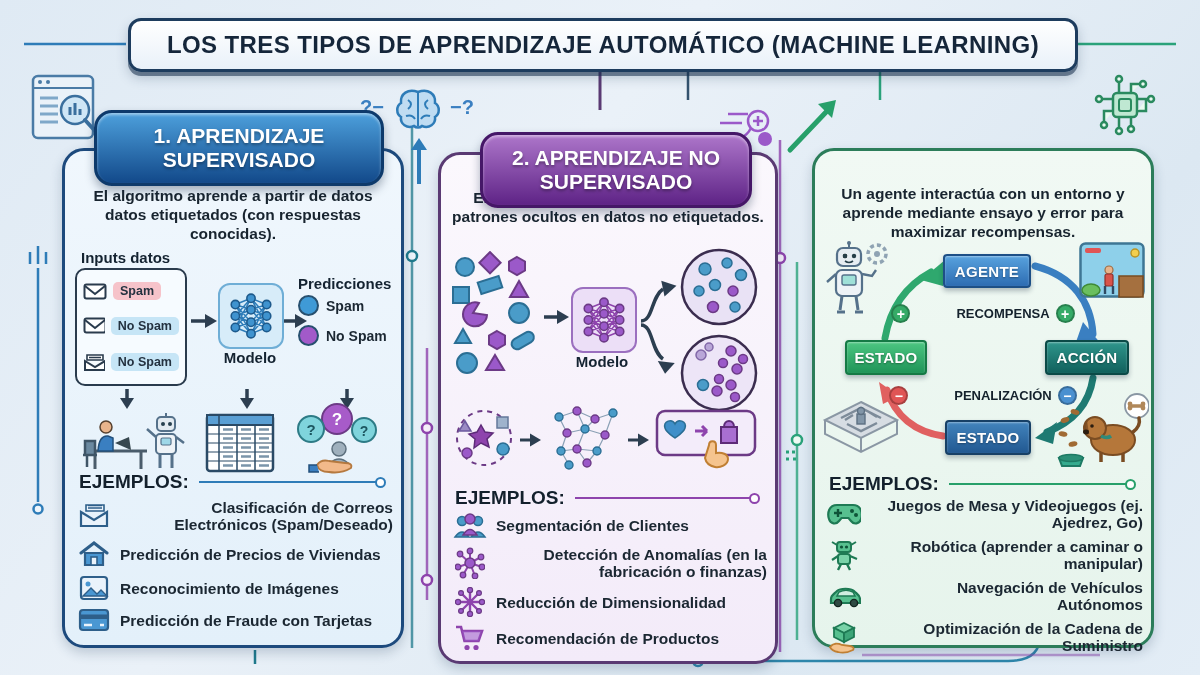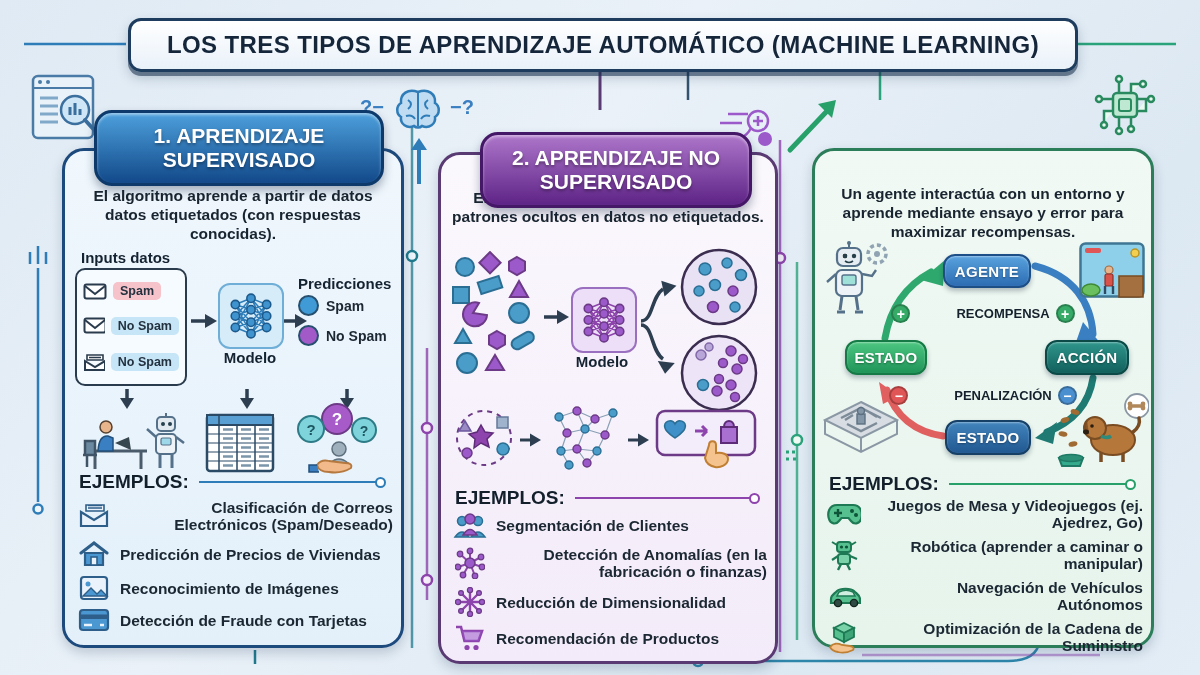--- a/index.html
+++ b/index.html
@@ -53,21 +53,21 @@
   .mb-blue{left:153px;top:132px;width:62px;height:62px;background:#d7ecf9;border:2.5px solid #6faed6;}
   .mb-purple{left:130px;top:132px;width:62px;height:62px;background:#ecdff7;border:2.5px solid #9b6fbf;}
   .pred{position:absolute;left:233px;top:124px;width:100px;}
   .pred-title{font-weight:800;font-size:15px;color:#142331;margin-bottom:3px;}
   .pred-row{display:flex;align-items:center;gap:7px;font-size:14px;font-weight:700;color:#1b2732;margin-bottom:9px;}
   .dot{width:17px;height:17px;border-radius:50%;border:2px solid #27506f;}
   .dot-blue{background:#3f9ad6}.dot-purple{background:#a25ac9}
   
   .rl{position:absolute;left:6px;right:6px;top:95px;height:224px;}
   .rl-box{position:absolute;display:flex;align-items:center;justify-content:center;color:#fff;font-weight:800;
-    font-size:15px;border-radius:12px;letter-spacing:.3px;text-shadow:0 1px 2px rgba(0,0,0,.35);
+    font-size:15px;border-radius:4px;letter-spacing:.3px;text-shadow:0 1px 2px rgba(0,0,0,.35);
     box-shadow:0 3px 5px rgba(20,40,60,.3), inset 0 1px 2px rgba(255,255,255,.4);}
   .rl-agent{left:122px;top:8px;width:84px;height:30px;background:linear-gradient(180deg,#58a2de,#2d6cb2);border:2px solid #1d4f86;}
   .rl-estado-l{left:24px;top:94px;width:78px;height:31px;background:linear-gradient(180deg,#4cc681,#1f9458);border:2px solid #157a45;}
   .rl-accion{left:224px;top:94px;width:80px;height:31px;background:linear-gradient(180deg,#2f968c,#11605c);border:2px solid #0b4a47;}
   .rl-estado-b{left:124px;top:174px;width:82px;height:31px;background:linear-gradient(180deg,#4284bd,#215891;);background:linear-gradient(180deg,#4284bd,#215891);border:2px solid #174066;}
   .rl-entorno{position:absolute;left:0;right:0;top:98px;text-align:center;font-size:20px;font-weight:800;color:#111d27;letter-spacing:.5px;}
   .pm-row{position:absolute;left:0;right:0;display:flex;align-items:center;justify-content:center;gap:6px;
     font-size:13px;font-weight:800;color:#14212c;}
   .pm{width:19px;height:19px;border-radius:50%;display:flex;align-items:center;justify-content:center;
     color:#fff;font-size:14px;font-weight:800;line-height:1;border:2px solid rgba(0,0,0,.25);box-sizing:border-box;}
@@ -327,21 +327,21 @@
         <span class="ex-text">Reconocimiento de Imágenes</span>
       </div>
       <div class="ex-item">
         <span class="ex-icon">
           <svg width="32" height="24">
               <rect x="2" y="2" width="28" height="20" rx="3" fill="#4a97d2" stroke="#2e5f8a" stroke-width="2.2"></rect>
               <rect x="2" y="6.5" width="28" height="4.5" fill="#2e5f8a"></rect>
               <path d="M6 17 h8 M22 17 h4" stroke="#eaf3fb" stroke-width="2.5"></path>
             </svg>
         </span>
-        <span class="ex-text">Detección de Fraude con Tarjetas</span>
+        <span class="ex-text">Predicción de Fraude con Tarjetas</span>
       </div>
     </div>
   </div>
 
   <div class="pill pill2">2. APRENDIZAJE NO SUPERVISADO</div>
   <div class="panel p2">
     <div class="desc" style="top:34px">El algoritmo encuentra estructuras y patrones ocultos en datos no etiquetados.</div>
 
     <svg style="position:absolute;left:8px;top:96px" width="96" height="140">
       <g stroke-width="2">

